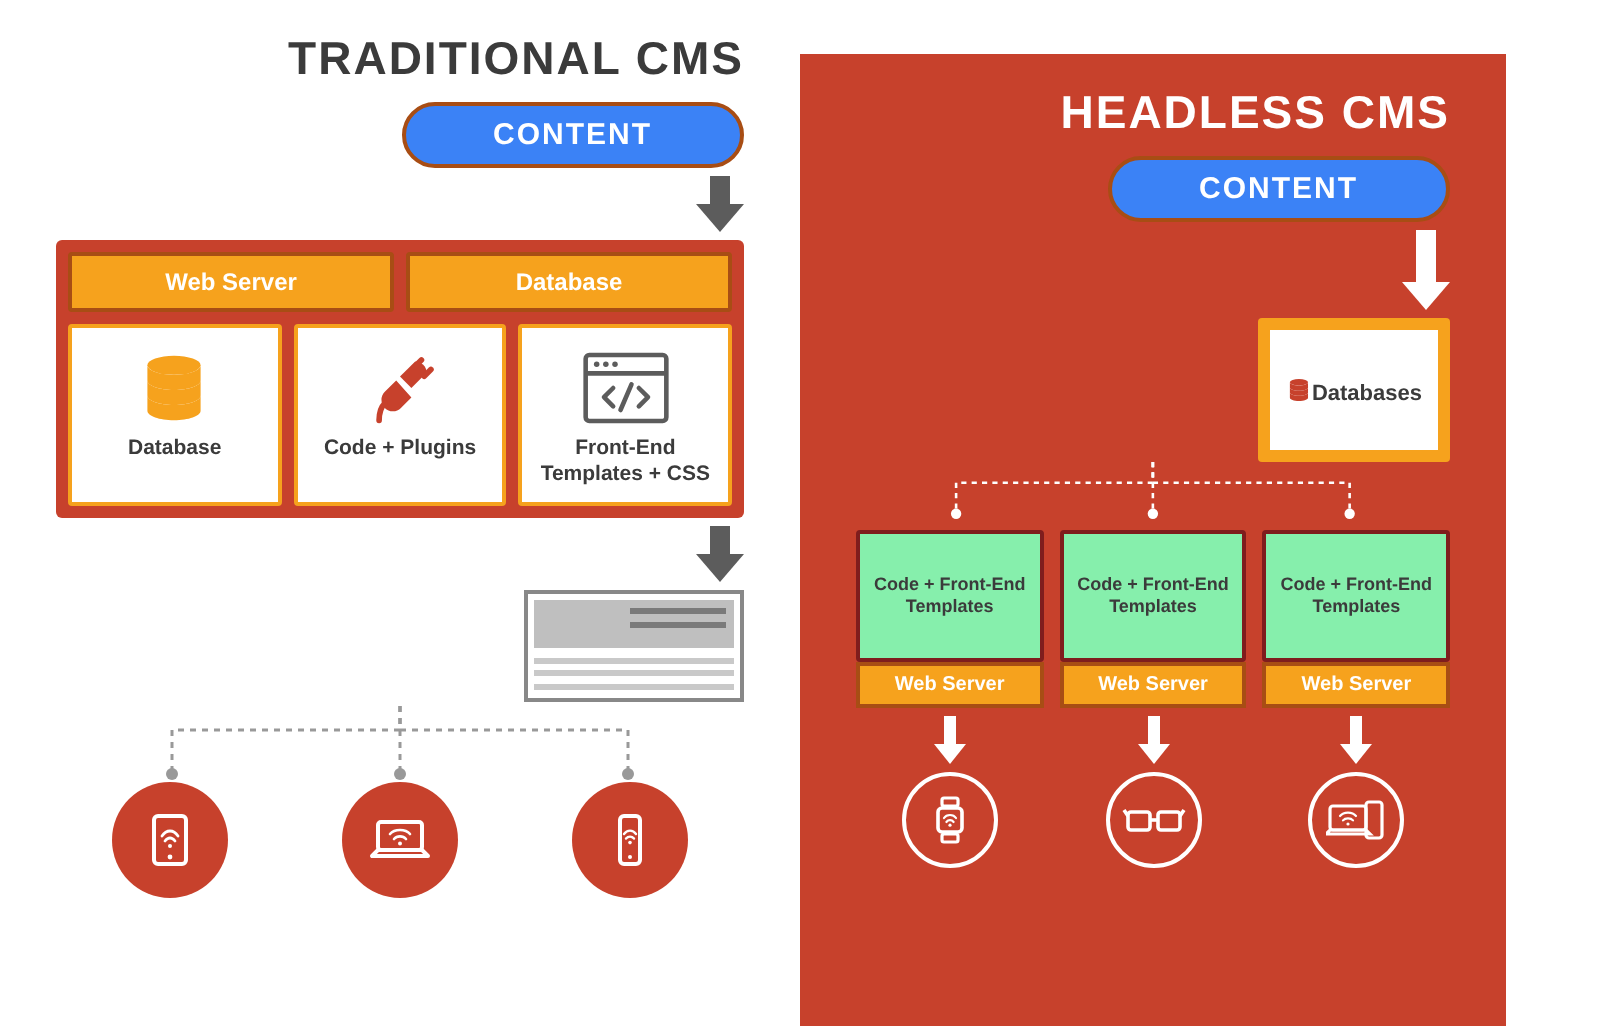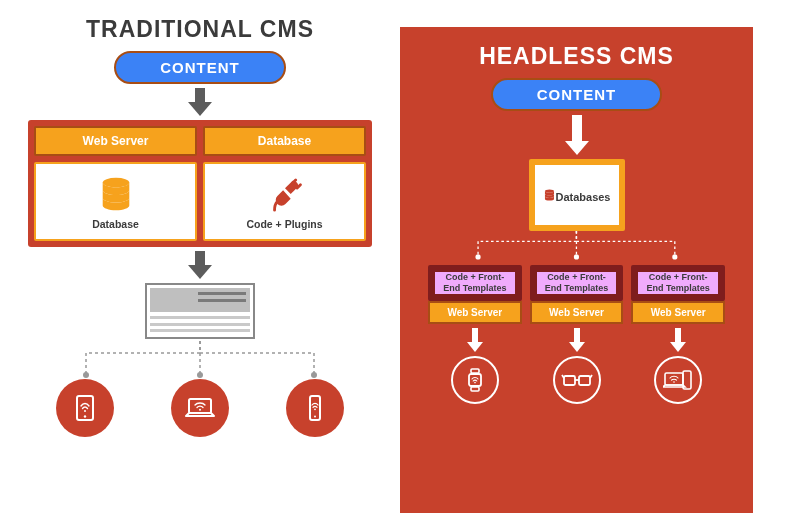--- a/index.html
+++ b/index.html
@@ -1,17 +1,17 @@
 <!DOCTYPE html>
 <html><head>
 <meta charset="utf-8">
 <style>
   * { box-sizing: border-box; margin: 0; padding: 0; }
   body { font-family: Arial, Helvetica, sans-serif; width: 800px; height: 513px; display: flex; background: #fff; }
-  .panel { position: relative; display: flex; flex-direction: column; align-items: center; }
+  .panel { position: relative; display: flex; flex-direction: column; align-items: flex-end; }
   .panel-left { width: 400px; background: #fff; padding: 16px 28px 12px; }
   .panel-right { width: 353px; background: #c7412c; padding: 16px 28px 12px; margin-top: 27px; }
   .title { font-size: 23px; font-weight: 800; letter-spacing: 1px; text-align: center; margin-bottom: 8px; }
   .panel-left .title { color: #3b3b3b; }
   .panel-right .title { color: #fff; }
   .pill { background: #3b82f6; color: #fff; border: 2px solid #a84d14; border-radius: 22px; padding: 6px 44px; font-weight: 800; font-size: 15px; letter-spacing: 1px; }
   .arrow-down { display: flex; flex-direction: column; align-items: center; margin: 4px 0; }
   .arrow-down .stem { width: 10px; background: currentColor; }
   .arrow-down .head { width: 0; height: 0; border-left: 12px solid transparent; border-right: 12px solid transparent; border-top: 14px solid currentColor; }
   .arrow-down.sm .stem { width: 6px; }
@@ -41,21 +41,21 @@
   .circ-row { width: 100%; display: flex; justify-content: space-around; }
   .circ { width: 58px; height: 58px; border-radius: 50%; background: #c7412c; display: flex; align-items: center; justify-content: center; }
 
   .hl-box { background: #f6a21d; padding: 6px; border-radius: 2px; }
   .hl-card-row { display: flex; gap: 6px; }
   .hl-card { width: 84px; background: #fff; border: 2px solid #fff; display: flex; flex-direction: row; align-items: center; padding: 10px 6px; }
   .hl-card .label { font-size: 11px; font-weight: 700; color: #3b3b3b; margin-top: 4px; }
 
   .fe-row { width: 100%; display: flex; justify-content: space-between; gap: 8px; margin-top: 30px; }
   .fe-item { flex: 1; display: flex; flex-direction: column; align-items: center; }
-  .fe-card { background: #f0abfc; border: 7px solid #7f1d1d; border-radius: 2px; font-size: 9px; font-weight: 700; color: #3b3b3b; text-align: center; padding: 0 4px; line-height: 1.2; width: 100%; }
+  .fe-card { background: #86efac; border: 2px solid #7f1d1d; border-radius: 2px; font-size: 9px; font-weight: 700; color: #3b3b3b; text-align: center; padding: 20px 4px; line-height: 1.2; width: 100%; }
   .fe-server { background: #f6a21d; color: #fff; border: 2px solid #a84d14; font-size: 10px; font-weight: 700; text-align: center; padding: 4px; width: 100%; }
   .hl-circ { width: 48px; height: 48px; border-radius: 50%; background: #c7412c; border: 2.5px solid #fff; display: flex; align-items: center; justify-content: center; }
 
   svg { display: block; }
 </style>
 </head>
 <body>
 
 <div class="panel panel-left">
   <div class="title">TRADITIONAL CMS</div>
@@ -90,20 +90,33 @@
               <g fill="#c7412c">
                 <path d="M28 6l-8 8 6 6 8-8a6 6 0 00-6-6z"></path>
                 <rect x="28" y="3" width="3" height="8" rx="1.5" transform="rotate(45 29.5 7)"></rect>
                 <rect x="33" y="8" width="3" height="8" rx="1.5" transform="rotate(45 34.5 12)"></rect>
                 <path d="M18 16l-6 6a6 6 0 008.5 8.5l.5-.5 5-5-8-9z"></path>
                 <path d="M12 28c-3 3-3 7-3 9" stroke="#c7412c" stroke-width="3" fill="none" stroke-linecap="round"></path>
               </g>
             </svg>
         </div>
         <div class="label">Code + Plugins</div>
+      </div>
+      <div class="card">
+        <div class="icon">
+          <svg width="44" height="38" viewBox="0 0 48 40">
+              <rect x="2" y="2" width="44" height="36" rx="2" fill="none" stroke="#5c5c5c" stroke-width="2.5"></rect>
+              <line x1="2" y1="12" x2="46" y2="12" stroke="#5c5c5c" stroke-width="2.5"></line>
+              <circle cx="8" cy="7" r="1.5" fill="#5c5c5c"></circle>
+              <circle cx="13" cy="7" r="1.5" fill="#5c5c5c"></circle>
+              <circle cx="18" cy="7" r="1.5" fill="#5c5c5c"></circle>
+              <path d="M17 20l-5 5 5 5M31 20l5 5-5 5M27 18l-6 14" stroke="#5c5c5c" stroke-width="2.5" fill="none" stroke-linecap="round" stroke-linejoin="round"></path>
+            </svg>
+        </div>
+        <div class="label">Front-End Templates + CSS</div>
       </div>
     </div>
   </div>
 
   <div class="arrow-down">
       <div class="stem" style="height:14px"></div>
       <div class="head"></div>
     </div>
   <div class="web-preview">
     <div class="wp-top"></div>

